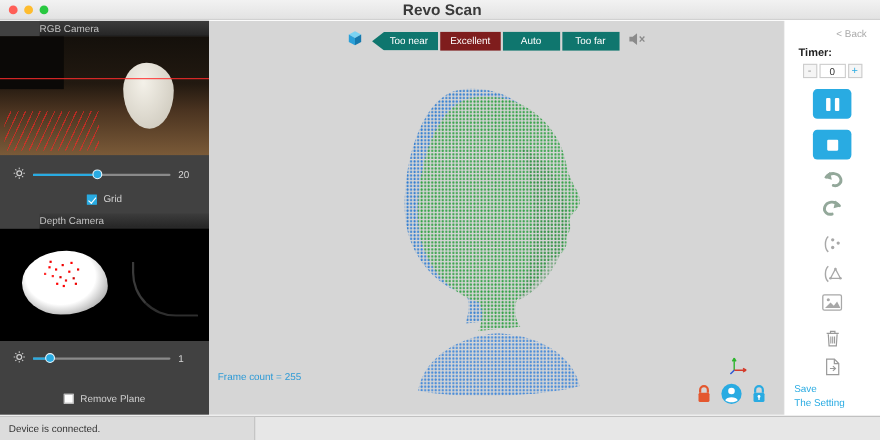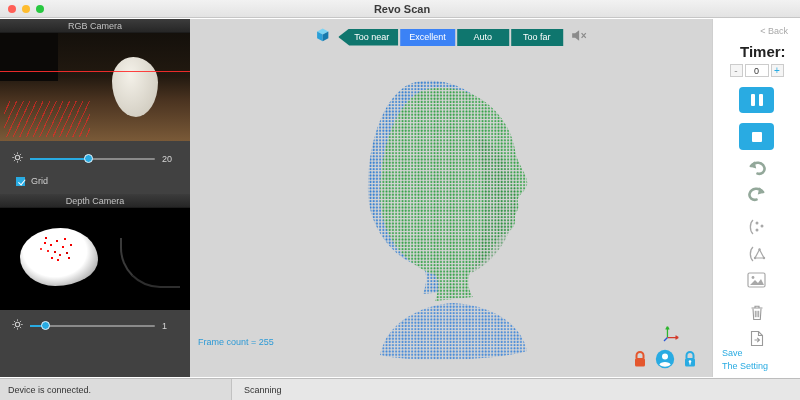--- a/index.html
+++ b/index.html
@@ -6,27 +6,27 @@
   html,body { width:800px; height:400px; overflow:hidden; }
   body { font-family:"Liberation Sans", sans-serif; background:#fff; position:relative; }
 
   
   .titlebar { position:absolute; top:0; left:0; right:0; height:18px;
     background:linear-gradient(#f2f2f2,#e3e3e3); border-bottom:1px solid #c6c6c6;
     display:flex; align-items:center; z-index:5; }
   .traffic { display:flex; gap:6px; margin-left:8px; }
   .tdot { width:8px; height:8px; border-radius:50%; }
   .tdot.red{background:#ff5f57}.tdot.yellow{background:#febc2e}.tdot.green{background:#28c840}
-  .win-title { position:absolute; left:4px; right:0; text-align:center; font-size:11px; font-weight:bold; color:#3a3a3a; pointer-events:none; }
+  .win-title { position:absolute; left:4px; right:0; text-align:center; font-size:14px; font-weight:bold; color:#3a3a3a; pointer-events:none; }
 
   
   .left-panel { position:absolute; top:19px; left:0; width:190px; bottom:23px;
     background:#414141; color:#cfcfcf; font-size:9px; display:flex; flex-direction:column; }
   .section-header { height:14px; background:linear-gradient(#3c3c3c,#262626);
-    color:#c2c2c2; text-align:center; line-height:14px; font-size:9px; border-bottom:1px solid #1c1c1c; }
+    color:#c2c2c2; line-height:14px; font-size:9px; border-bottom:1px solid #1c1c1c;margin-left:36px; }
 
   .rgb-preview { height:108px; position:relative; overflow:hidden;
     background:linear-gradient(#14100b 0%, #221910 40%, #4a3320 62%, #7a5a38 100%); }
   .monitor { position:absolute; left:0; top:0; width:58px; height:48px; background:#0b0907; }
   .bust { position:absolute; right:32px; top:24px; width:46px; height:60px;
     background:radial-gradient(ellipse at 40% 30%, #f4f1e9, #c8c3b6);
     border-radius:46% 54% 48% 52% / 40% 42% 58% 60%; }
   .hline { position:absolute; left:0; right:0; top:38px; height:1px; background:rgba(255,45,45,.9); }
   .laser { position:absolute; left:4px; bottom:4px; width:86px; height:36px; opacity:.75;
     background:repeating-linear-gradient(115deg, transparent 0 5px, rgba(255,35,35,.8) 5px 6px); }
@@ -37,21 +37,21 @@
   .slider .fill { position:absolute; left:0; top:0; bottom:0; background:#29abe2; }
   .slider .knob { position:absolute; top:-4px; width:9px; height:9px; border-radius:50%;
     background:#29abe2; border:1px solid #e8f6fd; }
   .slider-val { width:16px; text-align:left; color:#d5d5d5; }
 
   .radio-row { display:flex; gap:16px; padding:5px 16px 3px; align-items:center; }
   .radio { display:flex; align-items:center; gap:4px; }
   .rdot { width:9px; height:9px; border-radius:50%; background:#fff; border:1px solid #bbb; }
   .rdot.sel { border:1px solid #29abe2; background:radial-gradient(circle, #29abe2 0 38%, #fff 45%); }
 
-  .check-row { display:flex; align-items:center; gap:6px; padding:6px 16px; }
+  .check-row { display:flex; align-items:center; gap:6px; padding:6px 16px;justify-content:center; }
   .cbox { width:9px; height:9px; background:#fff; border:1px solid #bbb; position:relative; }
   .cbox.checked { background:#29abe2; border-color:#29abe2; }
   .cbox.checked::after { content:""; position:absolute; left:2.5px; top:0.5px; width:3px; height:5.5px;
     border:solid #fff; border-width:0 1.5px 1.5px 0; transform:rotate(40deg); }
 
   .depth-preview { height:102px; background:#000; position:relative; overflow:hidden; }
   .dblob { position:absolute; left:20px; top:20px; width:78px; height:58px;
     background:radial-gradient(ellipse at 45% 40%, #fff 0 52%, #b9b9b9 74%, #555 100%);
     border-radius:52% 48% 55% 45% / 50% 55% 45% 50%; }
   .speckles { position:absolute; left:44px; top:34px; width:2px; height:2px; background:#f00;
@@ -65,32 +65,32 @@
   .depth-ctrl .check-row { margin-top:14px; }
 
   
   .main { position:absolute; left:190px; right:88px; top:19px; bottom:23px; background:#d6d6d6; }
   .distance-bar { position:absolute; top:8px; left:50%; transform:translateX(-50%);
     display:flex; align-items:center; gap:8px; }
   .segments { display:flex; gap:2px; }
   .seg { min-width:52px; padding:0 9px; height:17px; line-height:17px; text-align:center;
     color:#fff; background:#0f766e; font-size:9px; white-space:nowrap; }
   .seg.first { clip-path:polygon(11px 0,100% 0,100% 100%,11px 100%,0 50%); padding-left:16px; }
-  .seg.selected { background:#3b82f6;text-align:center; }
+  .seg.selected { background:#7f1d1d;text-align:center; }
 
   .viewport-svg { position:absolute; left:128px; top:56px; }
   .frame-count { position:absolute; left:8px; bottom:30px; color:#2d9ad6; font-size:9px; }
   .axis-gizmo { position:absolute; right:30px; bottom:30px; }
   .corner-icons { position:absolute; right:14px; bottom:4px; display:flex; gap:7px; align-items:flex-end; }
 
   
   .right-panel { position:absolute; right:0; top:19px; width:88px; bottom:23px; background:#fff;
     border-left:1px solid #cfcfcf; font-size:9px; display:flex; flex-direction:column; align-items:center; }
   .back-link { align-self:flex-end; margin:7px 12px 0 0; color:#a9a9a9; cursor:default; }
-  .timer-label { align-self:flex-start; margin:7px 0 4px 27px; font-weight:bold; color:#222; font-size:15px; }
+  .timer-label { align-self:flex-start; margin:7px 0 4px 13px; font-weight:bold; color:#222; font-size:10px; }
   .stepper { display:flex; gap:2px; align-items:center; }
   .step-btn { width:13px; height:13px; border:1px solid #ccc; background:#f5f5f5;
     text-align:center; line-height:11px; color:#999; font-size:10px; }
   .step-btn.plus { color:#29abe2; }
   .timer-value { width:24px; height:13px; border:1px solid #ccc; background:#fff;
     text-align:center; line-height:12px; color:#333; }
   .ctrl-btn { width:35px; height:27px; background:#29abe2; border-radius:4px;
     display:flex; align-items:center; justify-content:center; gap:4px; margin-top:10px; }
   .pause-bar { width:4px; height:12px; background:#fff; border-radius:1px; }
   .stop-sq { width:10px; height:10px; background:#fff; border-radius:1px; }
@@ -164,20 +164,24 @@
         <svg width="11" height="11" viewBox="0 0 12 12">
             <circle cx="6" cy="6" r="2.4" fill="none" stroke="#cfcfcf" stroke-width="1.2"></circle>
             <path d="M6 0.4 V2 M6 10 V11.6 M0.4 6 H2 M10 6 H11.6 M2.1 2.1 L3.2 3.2 M8.8 8.8 L9.9 9.9 M9.9 2.1 L8.8 3.2 M3.2 8.8 L2.1 9.9" stroke="#cfcfcf" stroke-width="1"></path>
           </svg>
       </span>
       <div class="slider">
         <div class="fill" style="width:12%"></div>
         <div class="knob" style="left:9%"></div>
       </div>
       <span class="slider-val">1</span>
+    </div>
+    <div class="check-row">
+      <span class="cbox"></span>
+      <span>Remove Plane</span>
     </div>
   </div>
 </div>
 
 <div class="main">
 
   <div class="distance-bar">
     <span>
       <svg width="15" height="16" viewBox="0 0 16 16">
           <path d="M8 1 L14 4.2 L8 7.4 L2 4.2 Z" fill="#7bd3f3"></path>
@@ -330,16 +334,13 @@
   <div class="save-link">
     <div>Save</div>
     <div>The Setting</div>
   </div>
 </div>
 
 <div class="statusbar">
   <div class="status-left">
     <span>Device is connected.</span>
   </div>
-  <div class="status-scan">
-    <span>Scanning</span>
-  </div>
 </div>
 
 </body></html>

